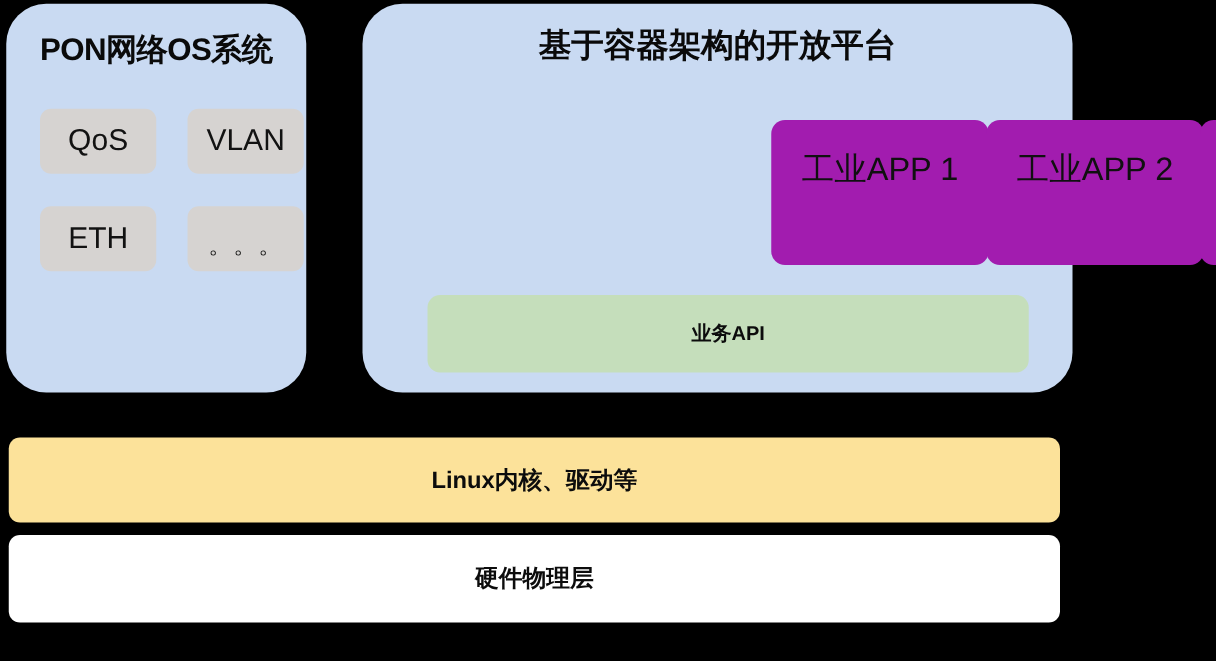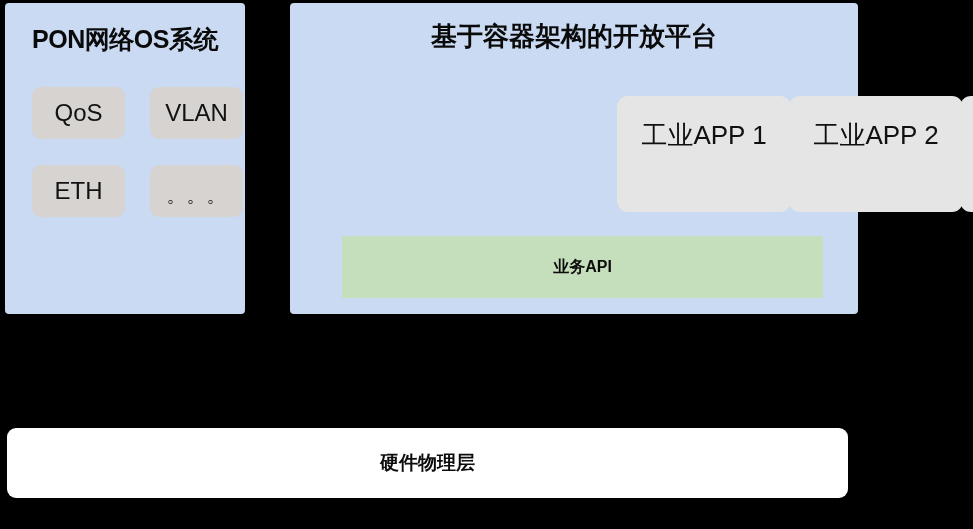--- a/index.html
+++ b/index.html
@@ -17,21 +17,21 @@
     position: relative;
     width: 973px;
     height: 529px;
     background: #000000;
   }
 
   
   .panel {
     position: absolute;
     background: #c9daf2;
-    border-radius: 4px;
+    border-radius: 32px;
     box-sizing: border-box;
   }
   #left-panel  { left: 5px;   top: 3px;  width: 240px; height: 311px; }
   #right-panel { left: 290px; top: 3px;  width: 568px; height: 311px; }
 
   .panel-title {
     position: absolute;
     left: 0;
     width: 100%;
     text-align: center;
@@ -78,21 +78,21 @@
     left: 327px;
     top: 93px;
     width: 0;
     height: 0;
   }
   .app-box {
     position: absolute;
     top: 0;
     width: 174px;
     height: 116px;
-    background: #e5e5e5;
+    background: #a21caf;
     border-radius: 11px;
     box-sizing: border-box;
   }
   .app-box .app-label {
     position: absolute;
     left: 0;
     top: 22px;
     width: 100%;
     text-align: center;
     font-size: 26px;
@@ -104,21 +104,21 @@
   #app-box-3 { left: 343px; }
 
   
   #api-bar {
     position: absolute;
     left: 342px;
     top: 236px;
     width: 481px;
     height: 62px;
     background: #c5debb;
-    border-radius: 0;
+    border-radius: 10px;
     display: flex;
     align-items: center;
     justify-content: center;
     font-size: 16px;
     font-weight: bold;
     color: #0c0c0c;
   }
 
   
   .layer-bar {
@@ -174,16 +174,17 @@
         <div class="app-label">工业APP 2</div>
       </div>
       <div class="app-box" id="app-box-3">
         <div class="app-label">工业APP 3</div>
       </div>
     </div>
   </div>
 
   <div id="api-bar">业务API</div>
 
+  <div class="layer-bar" id="kernel-layer">Linux内核、驱动等</div>
 
   <div class="layer-bar" id="hardware-layer">硬件物理层</div>
 
 </div>
 
 </body></html>

